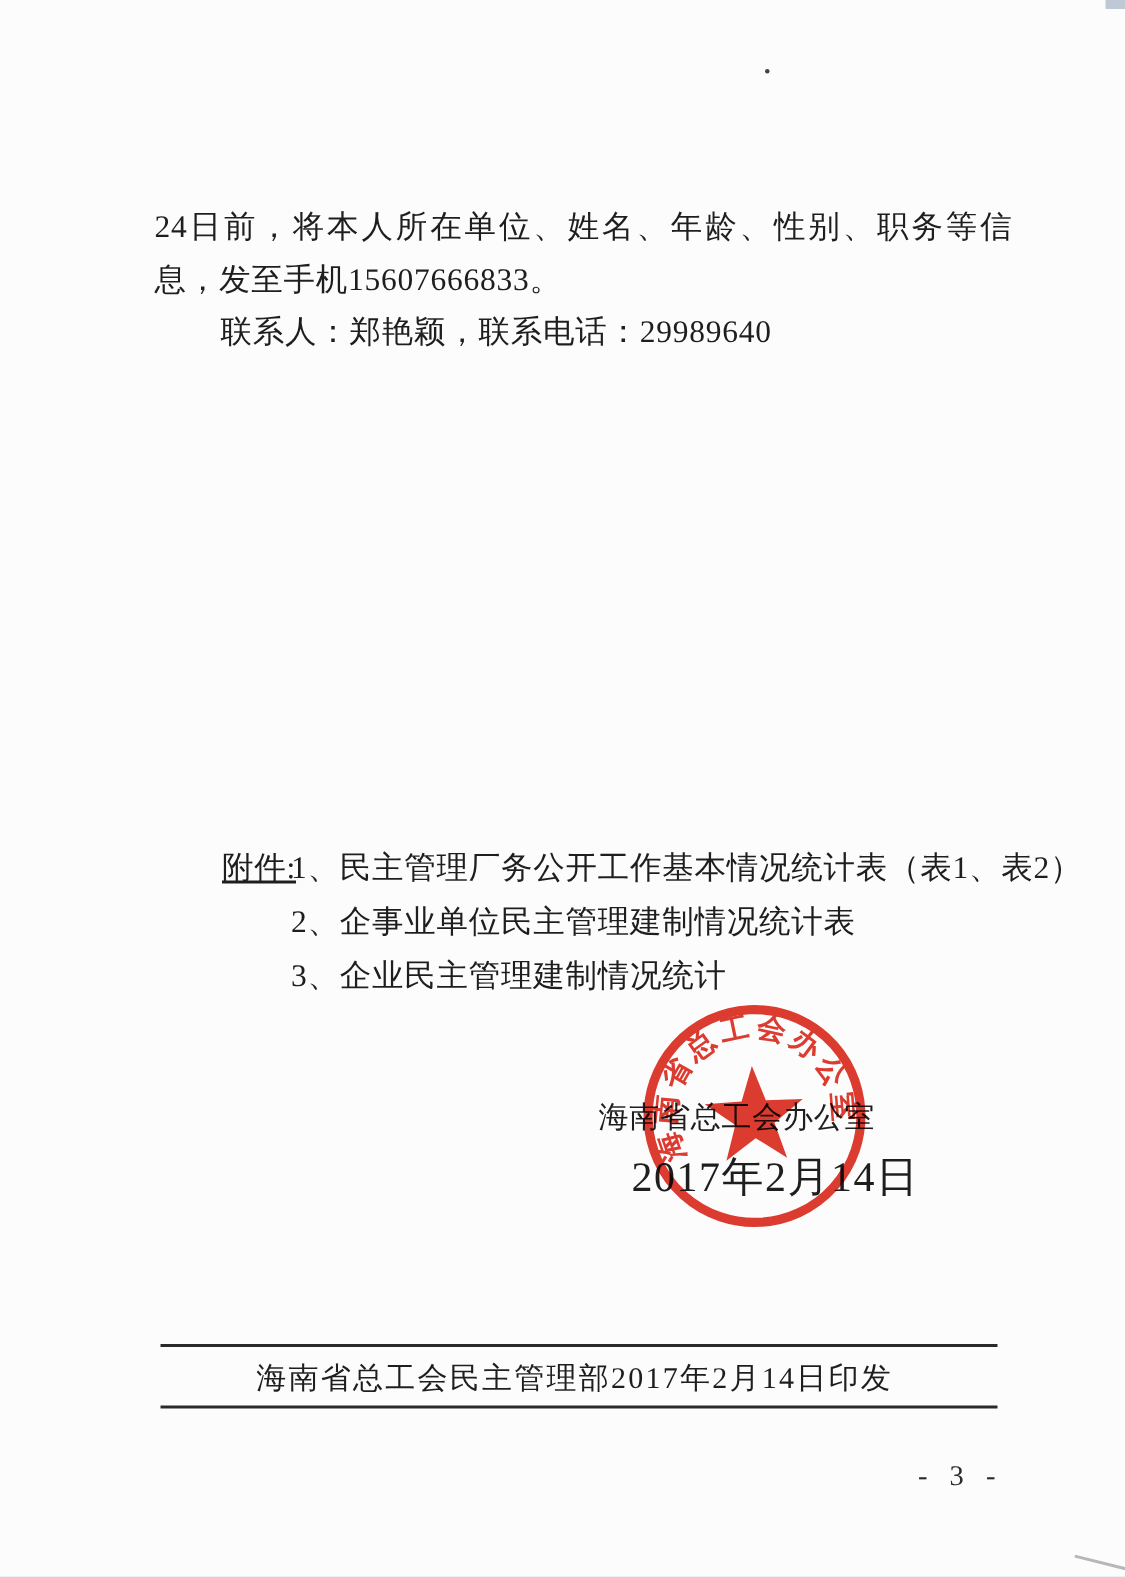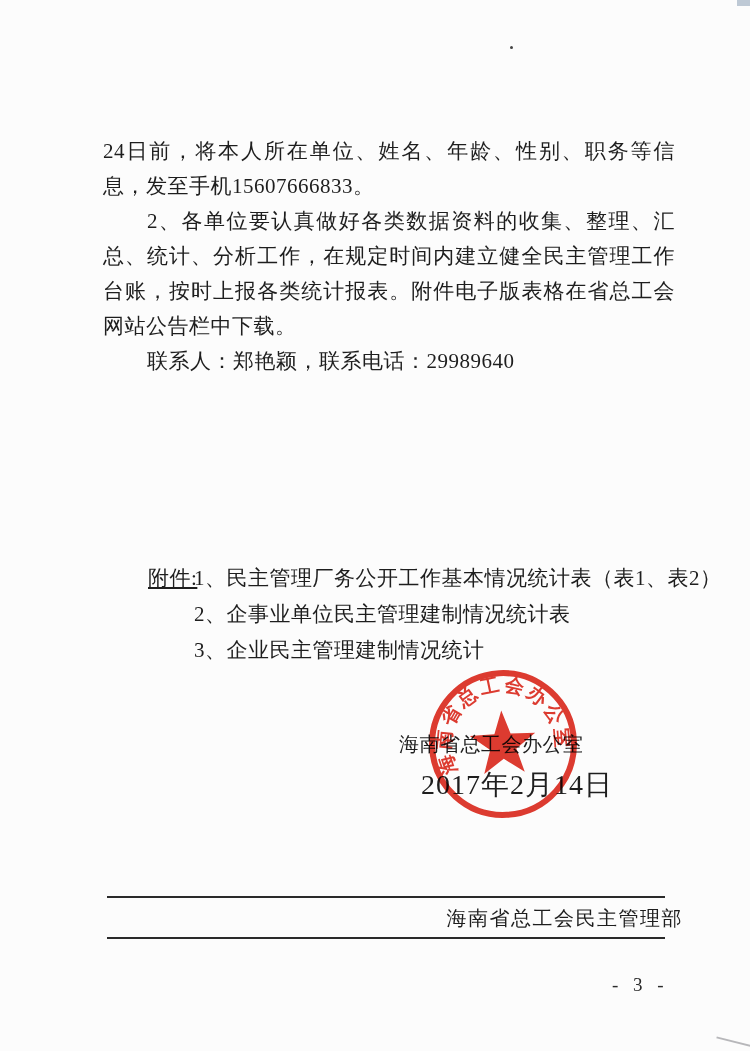--- a/index.html
+++ b/index.html
@@ -93,25 +93,24 @@
     background: #2a2a2a;
   }
   .footer-rule.top { top: 896px; }
   .footer-rule.bottom { top: 937px; }
   .footer-row {
     position: absolute;
     left: 107px;
     top: 905px;
     width: 552px;
     display: flex;
-    justify-content: flex-end;
+    justify-content: center;
     font-size: 20px;
     letter-spacing: 1.5px;
     white-space: nowrap;
-    margin-left: 24px;
   }
   .page-number {
     position: absolute;
     left: 612px;
     top: 974px;
     font-size: 19px;
     letter-spacing: 5px;
     color: #2b2b2b;
     white-space: nowrap;
   }
@@ -144,21 +143,20 @@
     transform: rotate(14deg);
   }
 </style>
 </head>
 <body>
 
 <div class="page">
 
   <div class="doc-body">
     <p>24日前，将本人所在单位、姓名、年龄、性别、职务等信息，发至手机15607666833。</p>
-    <p class="indent">2、各单位要认真做好各类数据资料的收集、整理、汇总、统计、分析工作，在规定时间内建立健全民主管理工作台账，按时上报各类统计报表。附件电子版表格在省总工会网站公告栏中下载。</p>
     <p class="indent">联系人：郑艳颖，联系电话：29989640</p>
   </div>
 
   <div class="attachments">
     <span class="att-label">附件:</span>
     <div class="att-items">
       <div>1、民主管理厂务公开工作基本情况统计表（表1、表2）</div>
       <div>2、企事业单位民主管理建制情况统计表</div>
       <div>3、企业民主管理建制情况统计</div>
     </div>
@@ -174,20 +172,21 @@
       <path id="seal-arc" d="M 30,101 A 52 52 0 1 1 120,101" fill="none"></path>
     </defs>
     <text font-size="19" fill="#dd2a1e" letter-spacing="3">
       <textPath href="#seal-arc" startOffset="2">海南省总工会办公室</textPath>
     </text>
   </svg>
 
   <div class="footer-rule top"></div>
   <div class="footer-row">
     <span>海南省总工会民主管理部</span>
+    <span>2017年2月14日印发</span>
   </div>
   <div class="footer-rule bottom"></div>
 
   <div class="page-number">- 3 -</div>
 
   <div class="artifact-corner-top-right"></div>
   <div class="artifact-dot"></div>
   <div class="artifact-pencil-mark"></div>
 
 </div>

